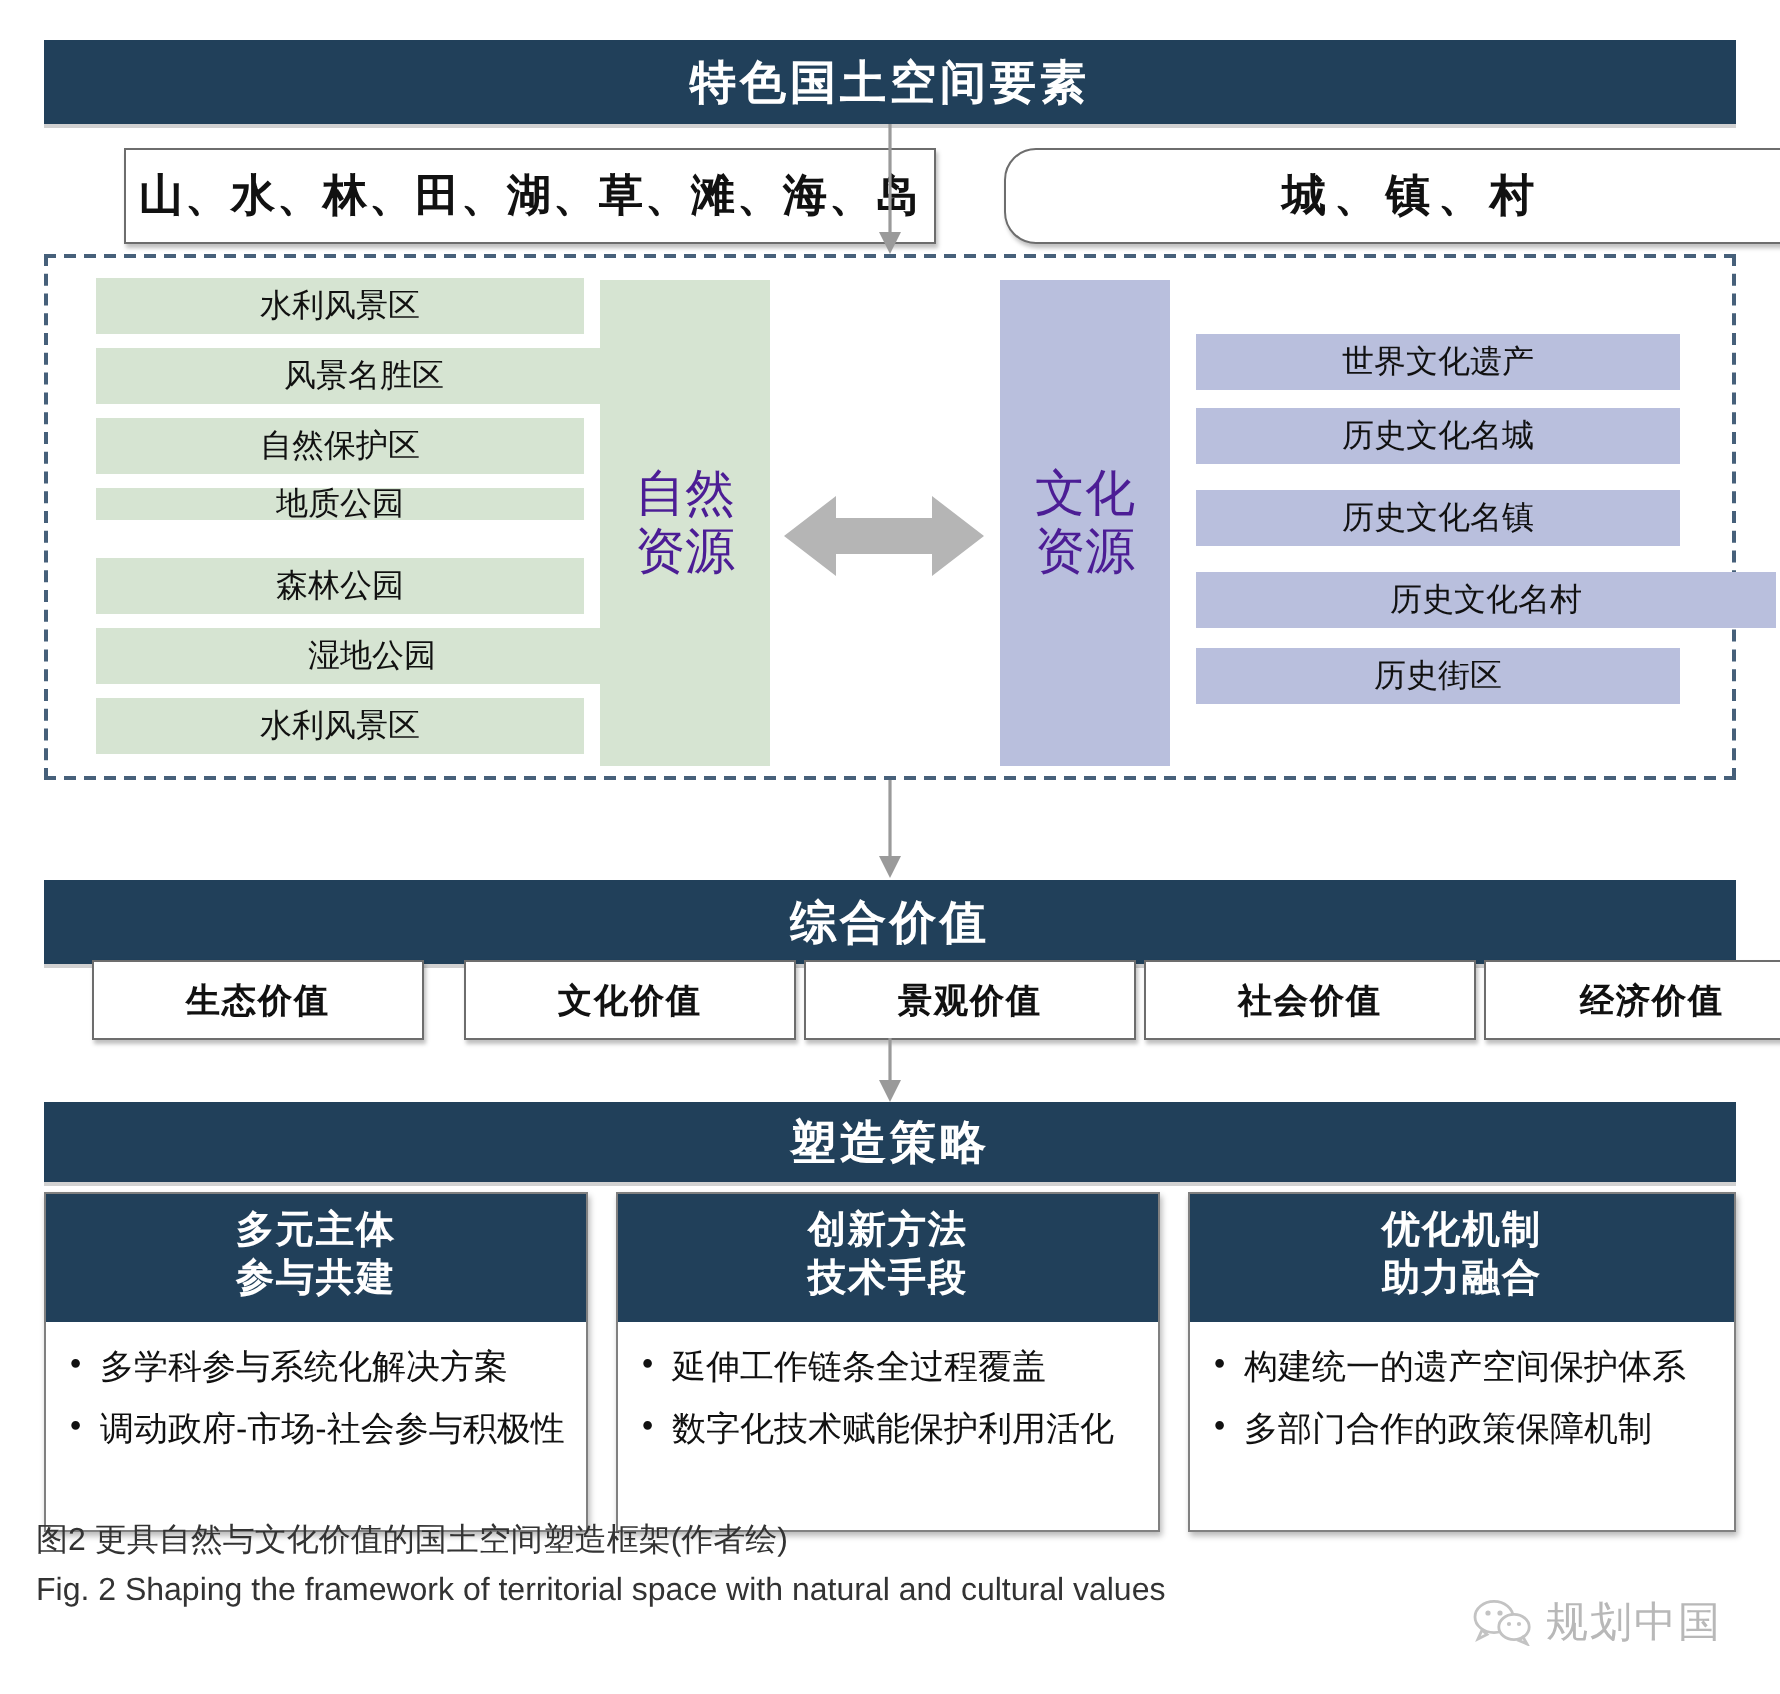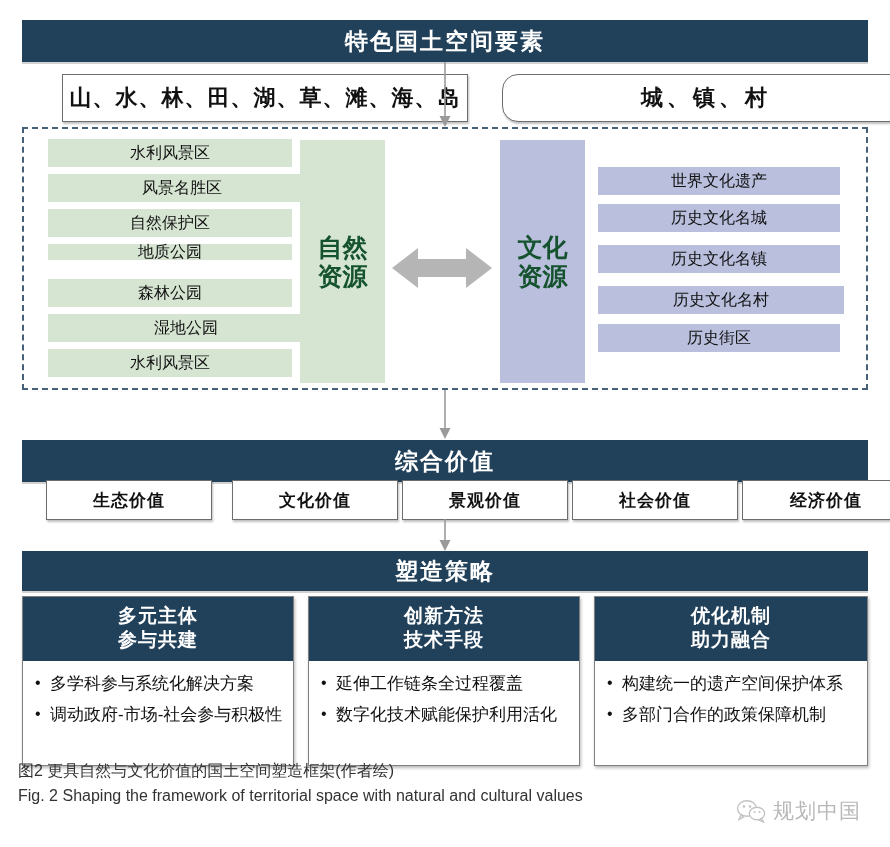--- a/index.html
+++ b/index.html
@@ -50,21 +50,21 @@
     position:absolute;
     display:flex;align-items:center;justify-content:center;
     font-size:16px;color:#111;
   }
   .nat{background:#d6e4d2;}
   .cul{background:#b9bfdd;}
 
   .pillar{
     position:absolute;
     display:flex;flex-direction:column;align-items:center;justify-content:center;
-    font-size:25px;font-weight:bold;color:#14532d;line-height:1.15;
+    font-size:25px;font-weight:normal;color:#4c1d95;line-height:1.15;
   }
   #pillar-nat{left:300px;top:140px;width:85px;height:243px;background:#d6e4d2;}
   #pillar-cul{left:500px;top:140px;width:85px;height:243px;background:#b9bfdd;}
 
   
   #dbl-arrow{position:absolute;left:392px;top:245px;width:100px;height:46px;}
 
   
   .varrow{position:absolute;width:14px;}
 
@@ -144,21 +144,21 @@
   </svg>
 
   <div class="pillar" id="pillar-cul">
     <span>文化</span>
     <span>资源</span>
   </div>
 
   <div class="respill cul" style="left:598px;top:167px;width:242px;height:28px;">世界文化遗产</div>
   <div class="respill cul" style="left:598px;top:204px;width:242px;height:28px;">历史文化名城</div>
   <div class="respill cul" style="left:598px;top:245px;width:242px;height:28px;">历史文化名镇</div>
-  <div class="respill cul" style="left:598px;top:286px;width:246px;height:28px;">历史文化名村</div>
+  <div class="respill cul" style="left:598px;top:286px;width:290px;height:28px;">历史文化名村</div>
   <div class="respill cul" style="left:598px;top:324px;width:242px;height:28px;">历史街区</div>
 
   <svg class="varrow" style="left:438px;top:390px;height:50px;" viewBox="0 0 14 50">
     <line x1="7" y1="0" x2="7" y2="39" stroke="#9a9a9a" stroke-width="1.6"></line>
     <polygon points="1.5,38 12.5,38 7,49" fill="#9a9a9a"></polygon>
   </svg>
 
   <div class="bar" id="valuebar">综合价值</div>
 
   <div class="wbox valbox" style="left:6px;width:164px;">生态价值</div>

